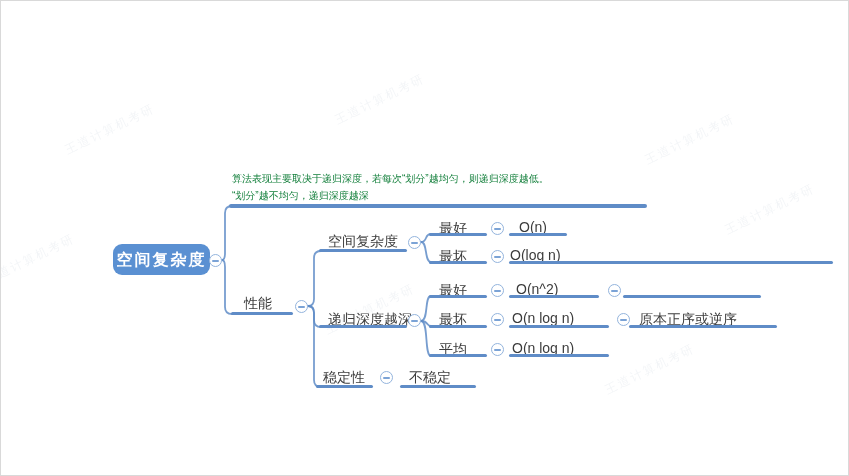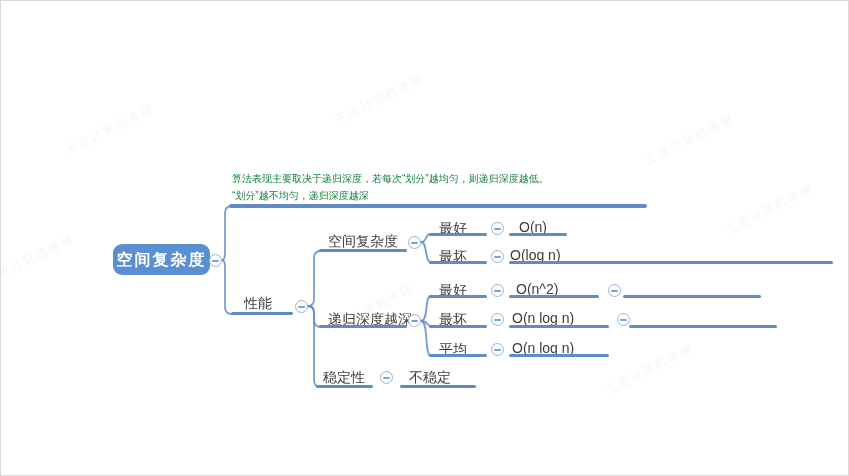--- a/index.html
+++ b/index.html
@@ -113,20 +113,21 @@
   <span class="nlabel" style="left:438px;top:310px">最坏</span>
   <div class="uline" style="left:428px;top:324px;width:58px"></div>
   <span class="clps" style="left:490px;top:312px">
       <i></i>
     </span>
   <span class="nvalue" style="left:511px;top:309px">O(n log n)</span>
   <div class="uline" style="left:508px;top:324px;width:100px"></div>
   <span class="clps" style="left:616px;top:312px">
       <i></i>
     </span>
+  <span class="nlabel" style="left:638px;top:310px">原本正序或逆序</span>
   <div class="uline" style="left:628px;top:324px;width:148px"></div>
 
   <span class="nlabel" style="left:438px;top:340px">平均</span>
   <div class="uline" style="left:428px;top:353px;width:58px"></div>
   <span class="clps" style="left:490px;top:342px">
       <i></i>
     </span>
   <span class="nvalue" style="left:511px;top:339px">O(n log n)</span>
   <div class="uline" style="left:508px;top:353px;width:100px"></div>
 

